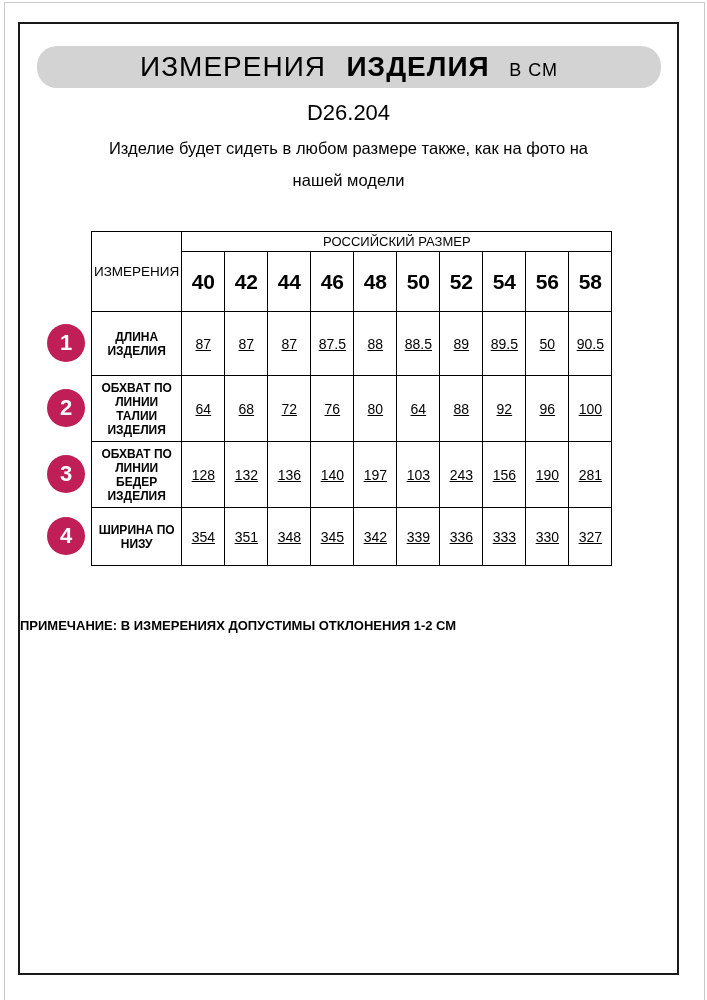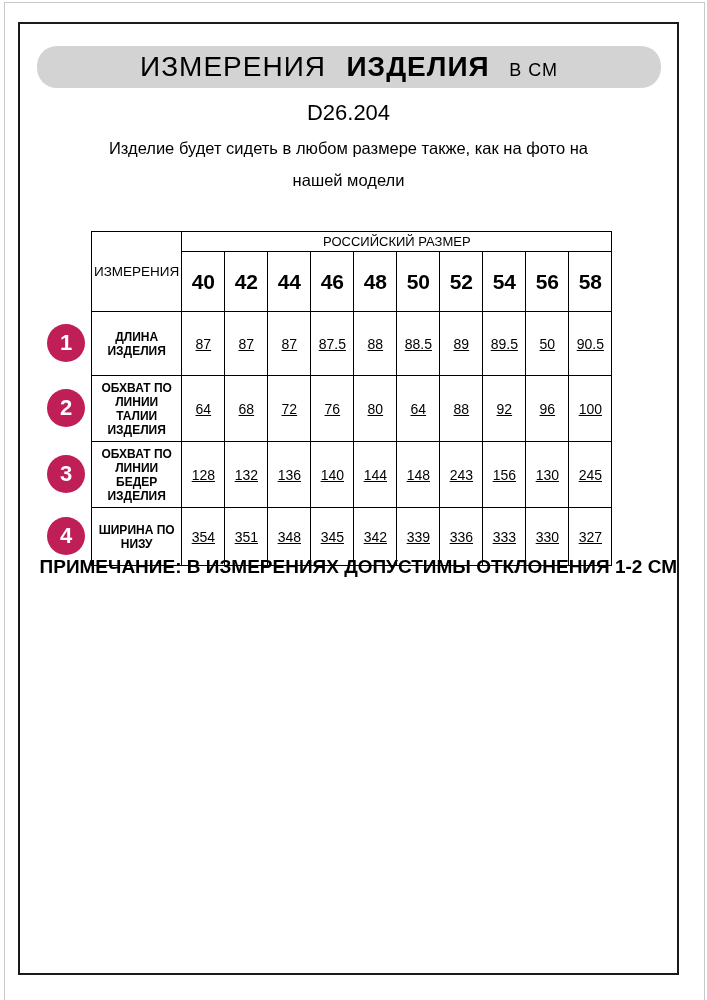--- a/index.html
+++ b/index.html
@@ -49,22 +49,22 @@
   td.size{font-size:21px;font-weight:700;}
   td.row-label{font-size:12px;line-height:14px;font-weight:bold;}
   td.val{font-size:14px;text-decoration:underline;}
   .row-badge{
     position:absolute;left:27px;width:38px;height:38px;border-radius:50%;
     background:var(--accent,#bf1e56);color:#fff;font-size:22px;font-weight:700;
     display:flex;align-items:center;justify-content:center;
   }
   .badge-1{top:300px;} .badge-2{top:365px;} .badge-3{top:431px;} .badge-4{top:493px;}
   .note{
-    position:absolute;left:0;top:532px;width:100%;text-align:right;
-    font-size:19px;font-weight:700;
+    position:absolute;left:0;top:594px;width:100%;text-align:left;
+    font-size:13px;font-weight:700;
   }
 </style>
 </head>
 <body style="--accent: #bf1e56; --bar-bg: #d3d3d3;">
 
 <div class="outer-edge"></div>
 
 <div class="page">
 
   <div class="title-bar">
@@ -133,26 +133,26 @@
         <td class="val">92</td>
         <td class="val">96</td>
         <td class="val">100</td>
       </tr>
       <tr class="tr-data tr-r3">
         <td class="row-label">ОБХВАТ ПО ЛИНИИ БЕДЕР ИЗДЕЛИЯ</td>
         <td class="val">128</td>
         <td class="val">132</td>
         <td class="val">136</td>
         <td class="val">140</td>
-        <td class="val">144</td>
-        <td class="val">148</td>
+        <td class="val">197</td>
+        <td class="val">103</td>
         <td class="val">243</td>
         <td class="val">156</td>
-        <td class="val">130</td>
-        <td class="val">245</td>
+        <td class="val">190</td>
+        <td class="val">281</td>
       </tr>
       <tr class="tr-data tr-r4">
         <td class="row-label">ШИРИНА ПО НИЗУ</td>
         <td class="val">354</td>
         <td class="val">351</td>
         <td class="val">348</td>
         <td class="val">345</td>
         <td class="val">342</td>
         <td class="val">339</td>
         <td class="val">336</td>

